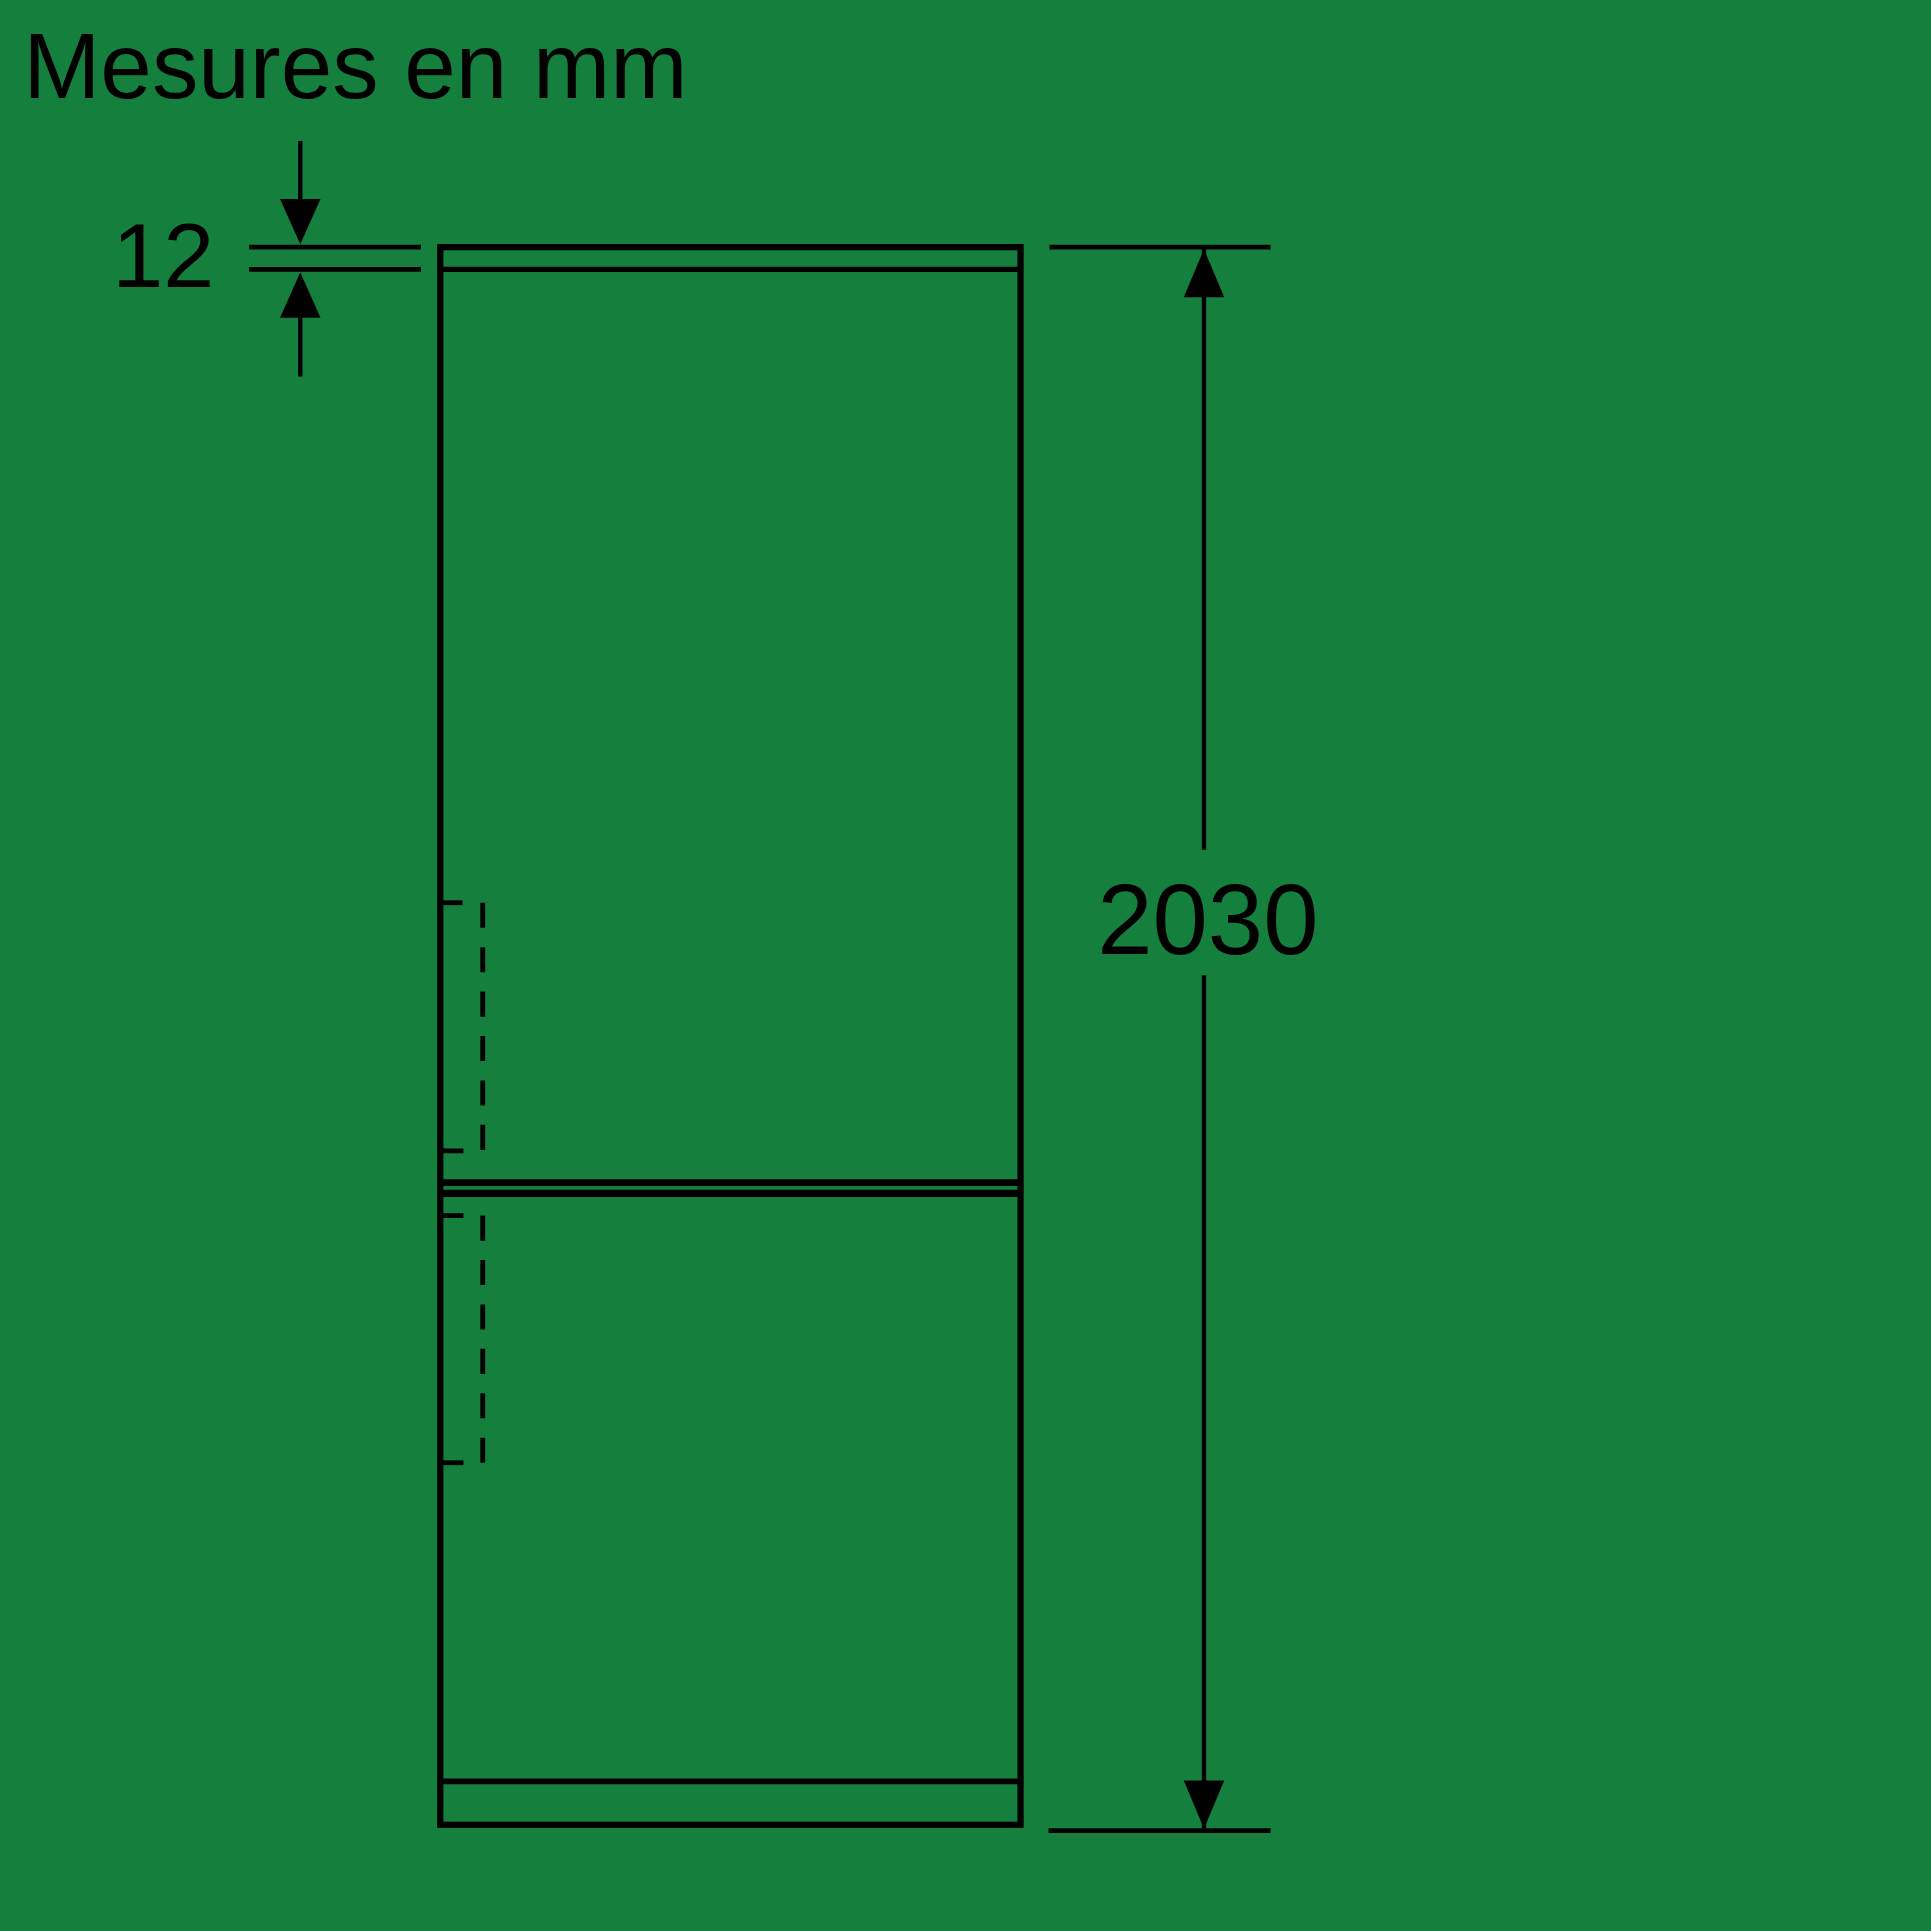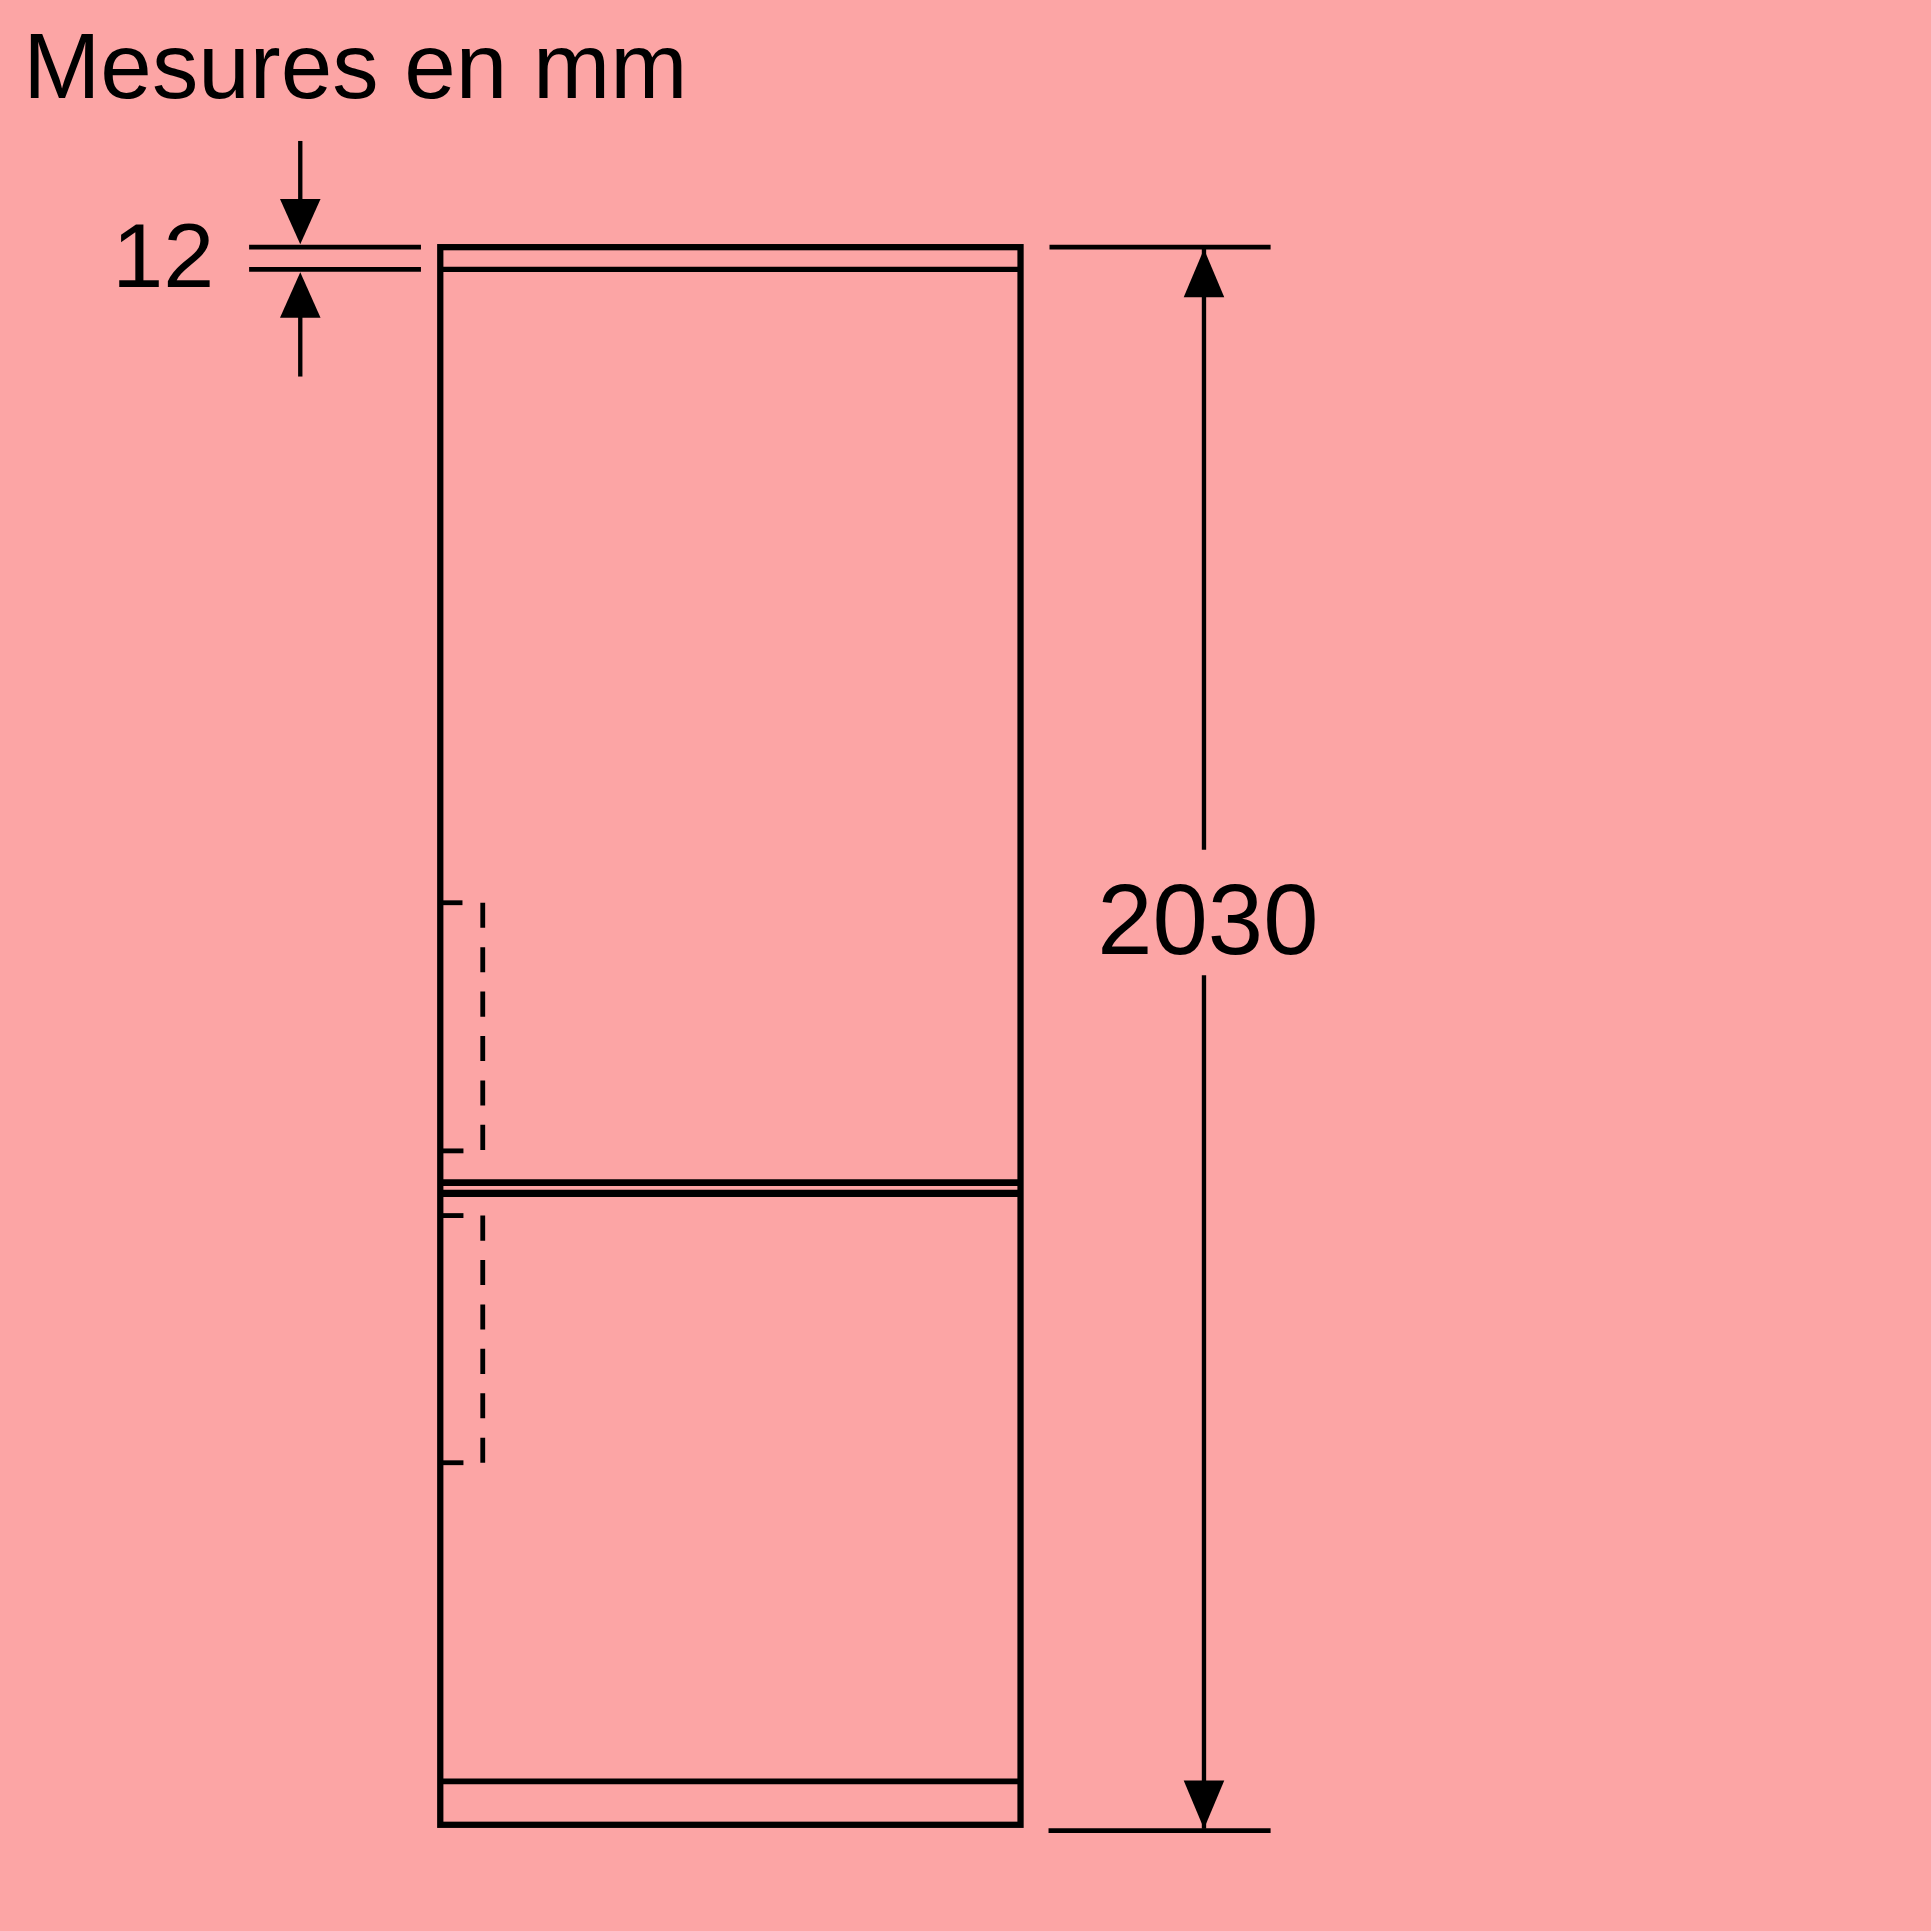--- a/index.html
+++ b/index.html
@@ -4,21 +4,21 @@
 <style>
   html, body {
     margin: 0;
     padding: 0;
     background: #ffffff;
   }
   .canvas {
     position: relative;
     width: 1931px;
     height: 1931px;
-    background: #fca5a5;
+    background: #15803d;
     font-family: "Liberation Sans", sans-serif;
   }
   svg { display: block; }
   .ln {
     stroke: #000000;
     fill: none;
     stroke-linecap: butt;
   }
   .ah {
     fill: #000000;

